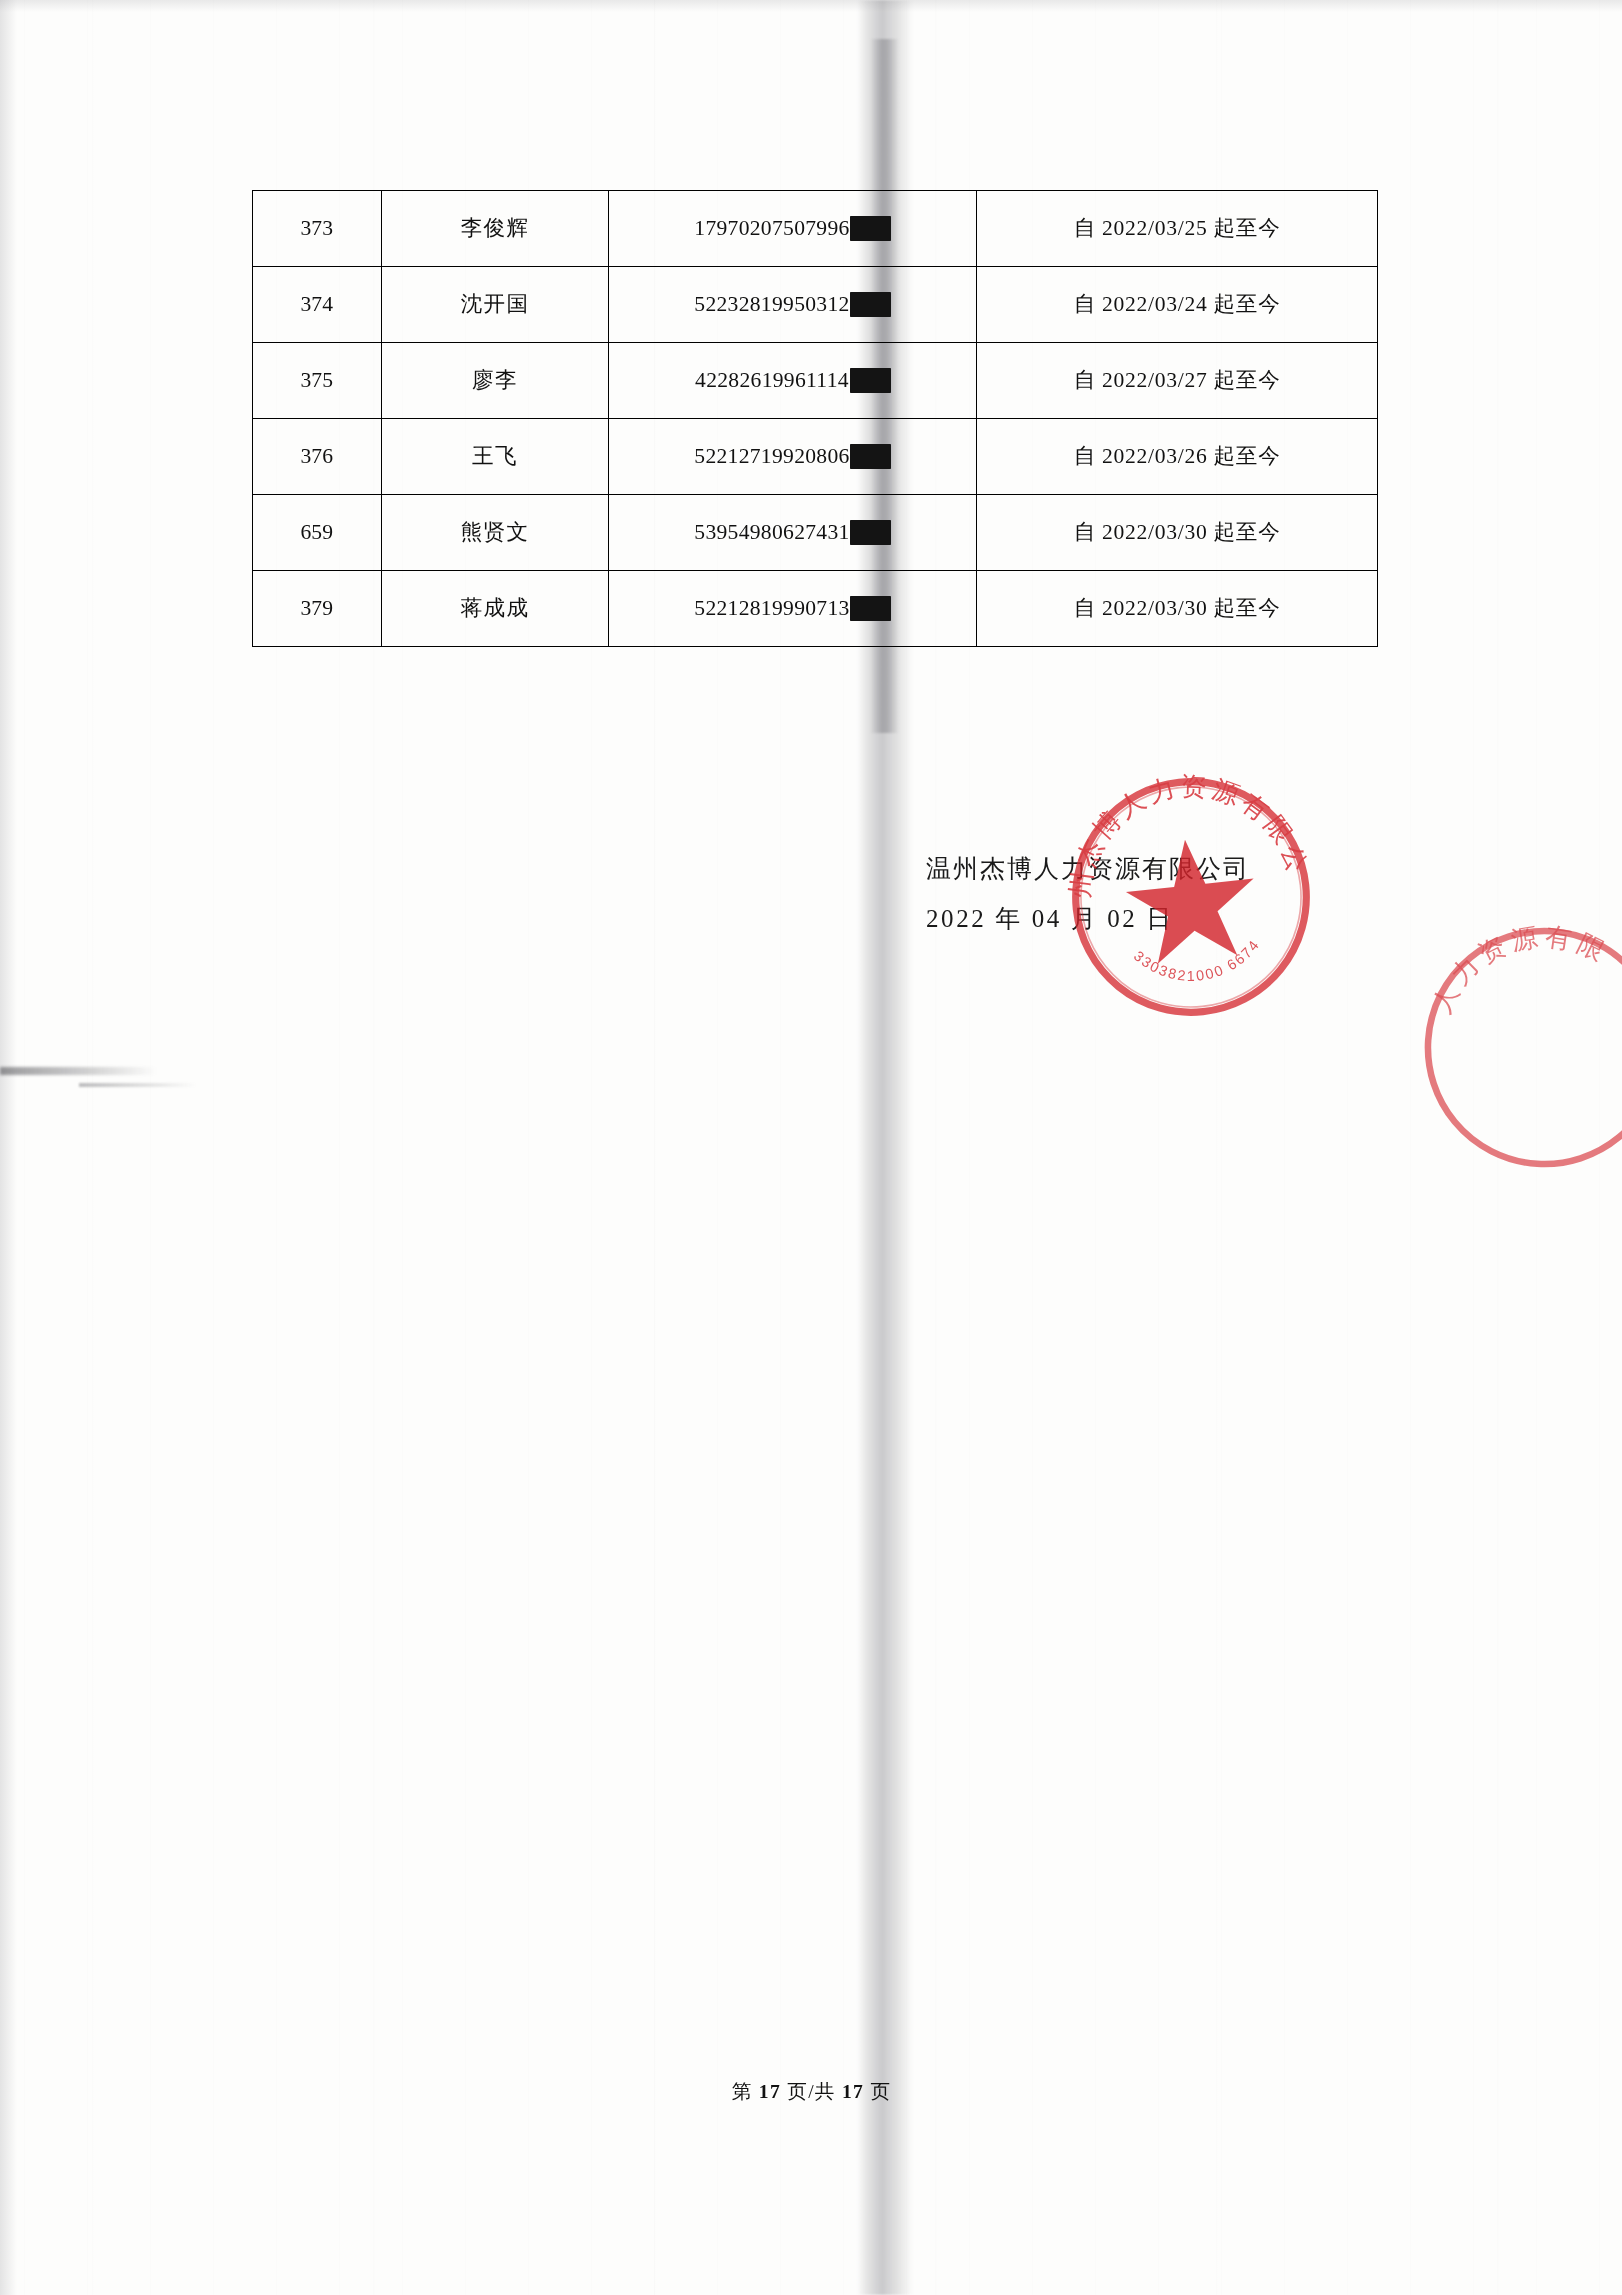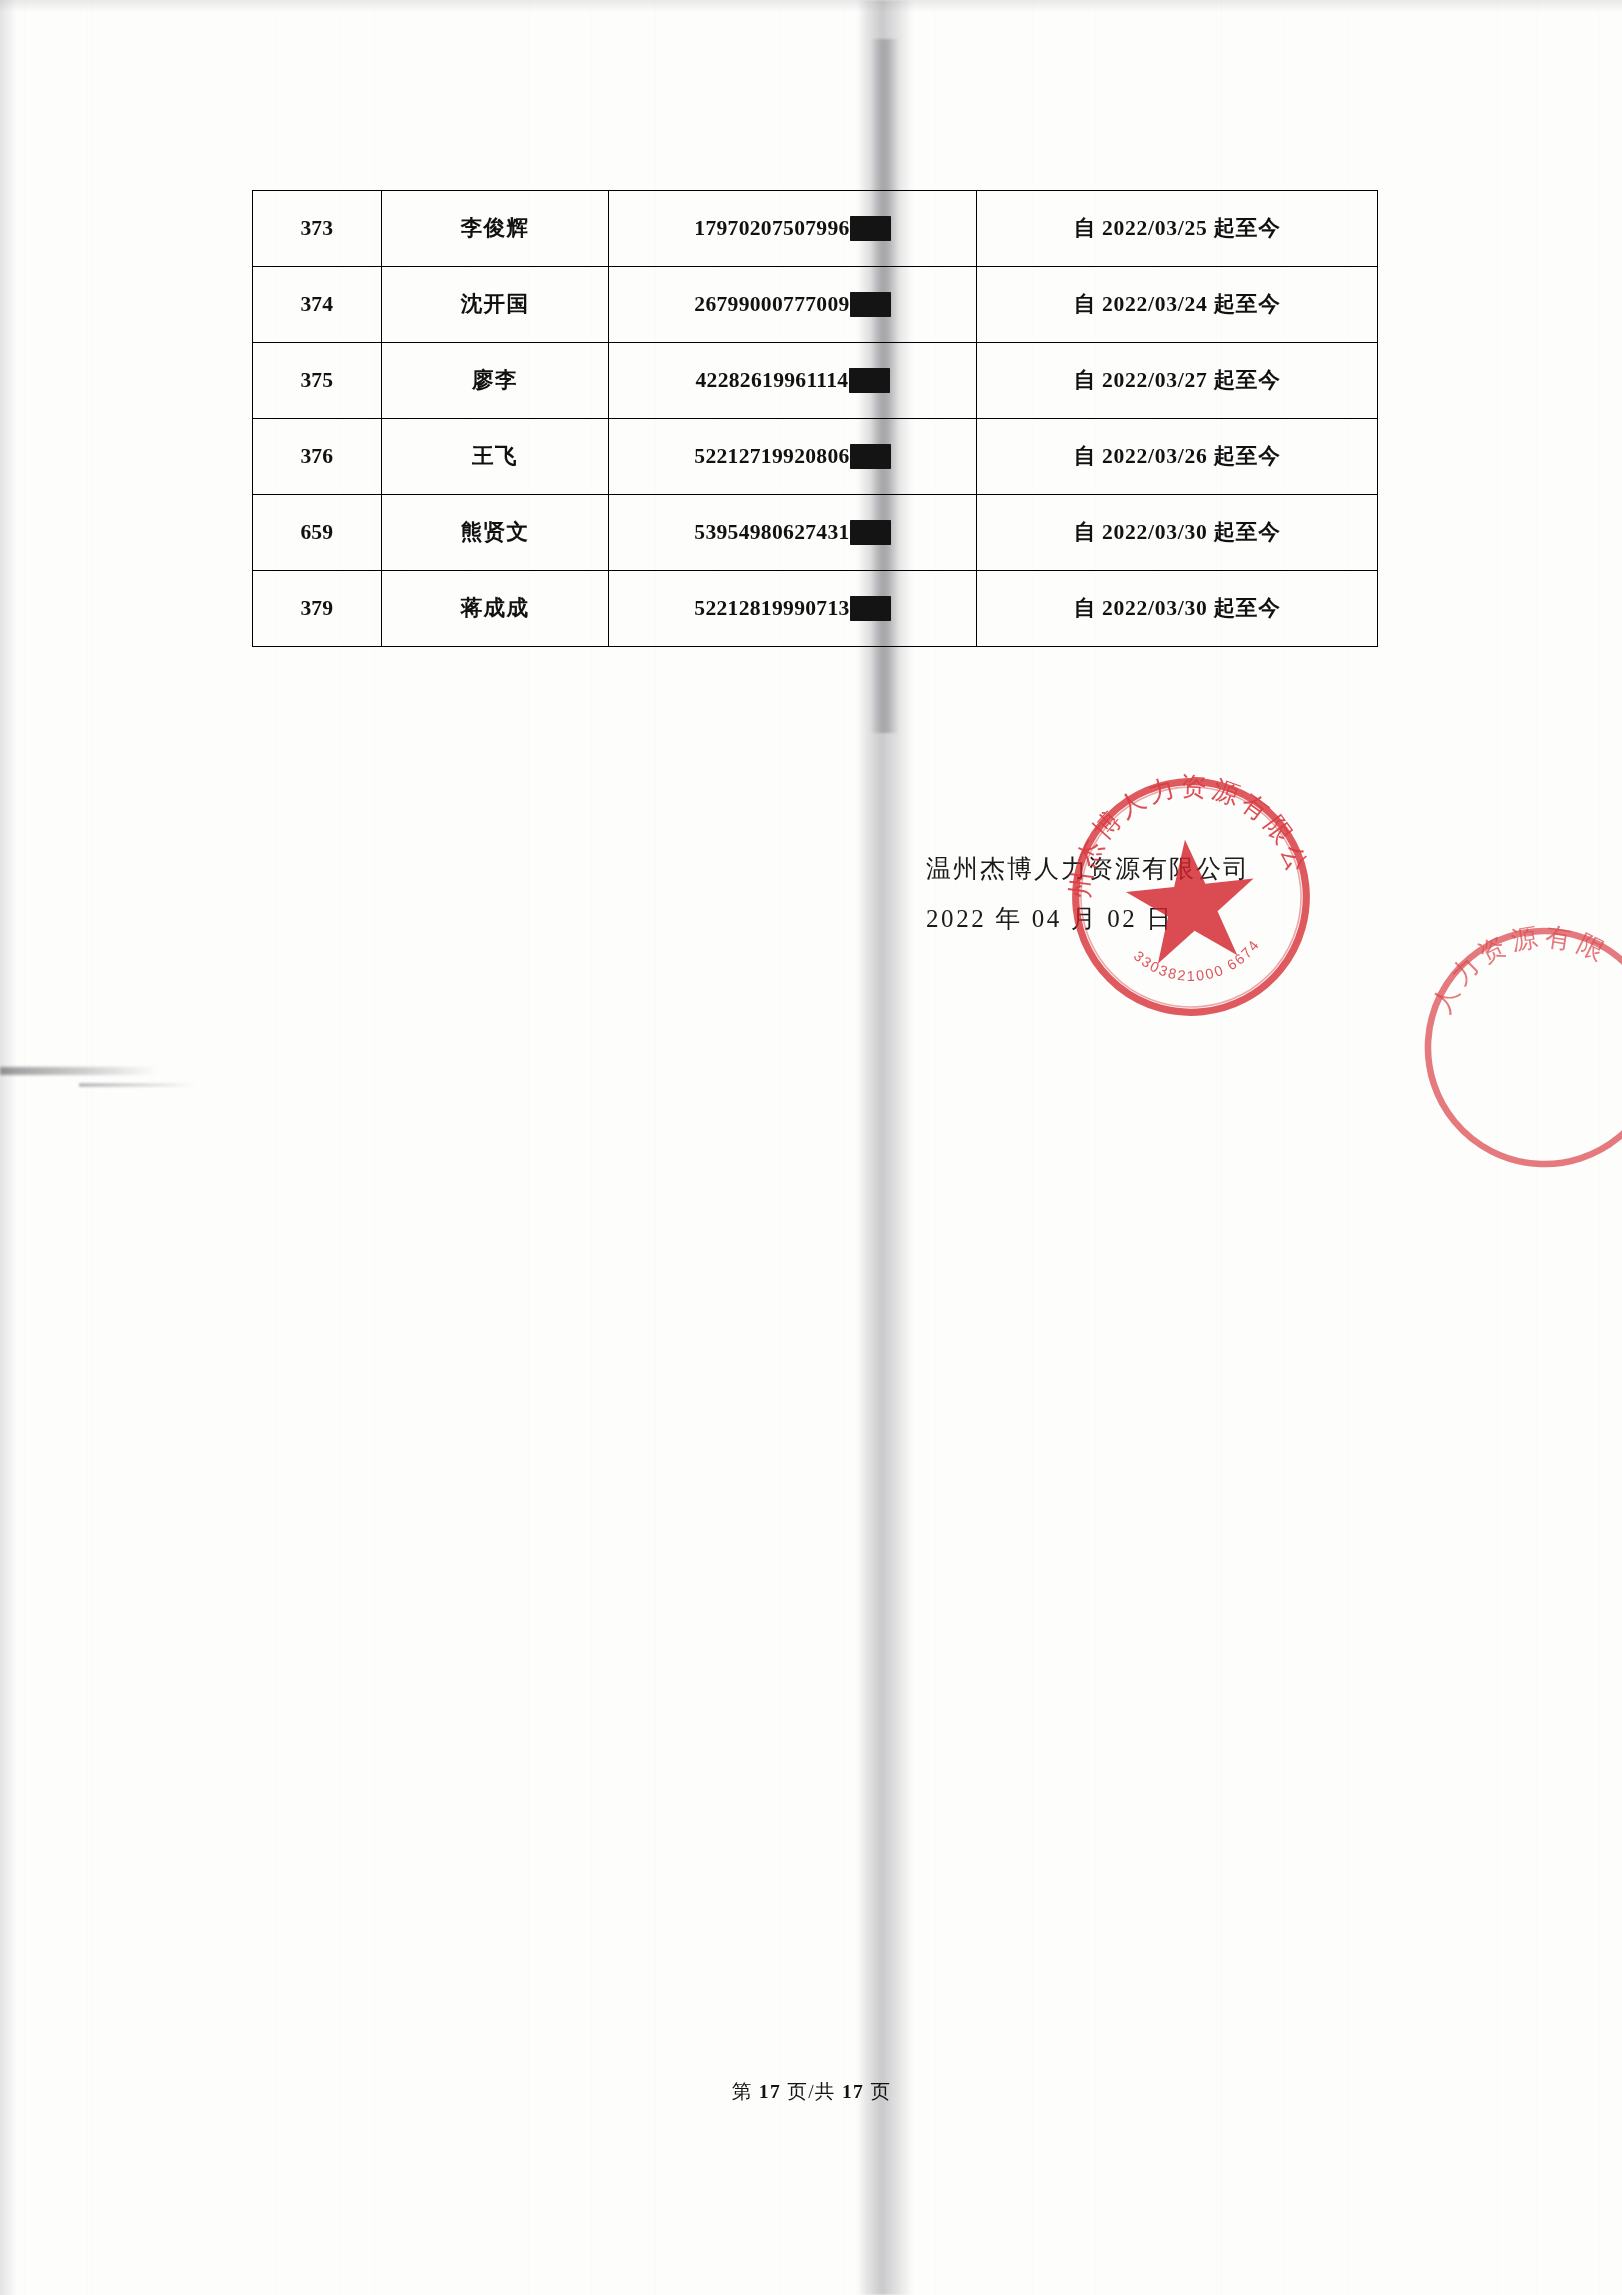--- a/index.html
+++ b/index.html
@@ -120,21 +120,20 @@
     border-collapse: collapse;
     font-size: 21.6px;
     color: #111;
   }
   .doc-table td {
     border: 1.3px solid #000;
     height: 75px;
     padding: 0 6.5px;
     vertical-align: middle;
     line-height: 1.1;
-    font-weight: bold;
   }
   .col-idx   { width: 121px;  text-align: center; }
   .col-name  { width: 229px;  text-align: center; letter-spacing: 1.3px; }
   .col-id    { width: 366px;  text-align: center; position: relative; }
   .col-date  { width: 409px;  text-align: center; letter-spacing: 0.7px; }
 
   .id-wrap {
     display: inline-flex;
     align-items: center;
     justify-content: center;
@@ -224,21 +223,21 @@
           </span>
         </td>
         <td class="col-date">自 2022/03/25 起至今</td>
       </tr>
 
       <tr>
         <td class="col-idx">374</td>
         <td class="col-name">沈开国</td>
         <td class="col-id">
           <span class="id-wrap">
-            <span class="id-num">26799000777009</span>
+            <span class="id-num">52232819950312</span>
             <span class="redaction"></span>
           </span>
         </td>
         <td class="col-date">自 2022/03/24 起至今</td>
       </tr>
 
       <tr>
         <td class="col-idx">375</td>
         <td class="col-name">廖李</td>
         <td class="col-id">

